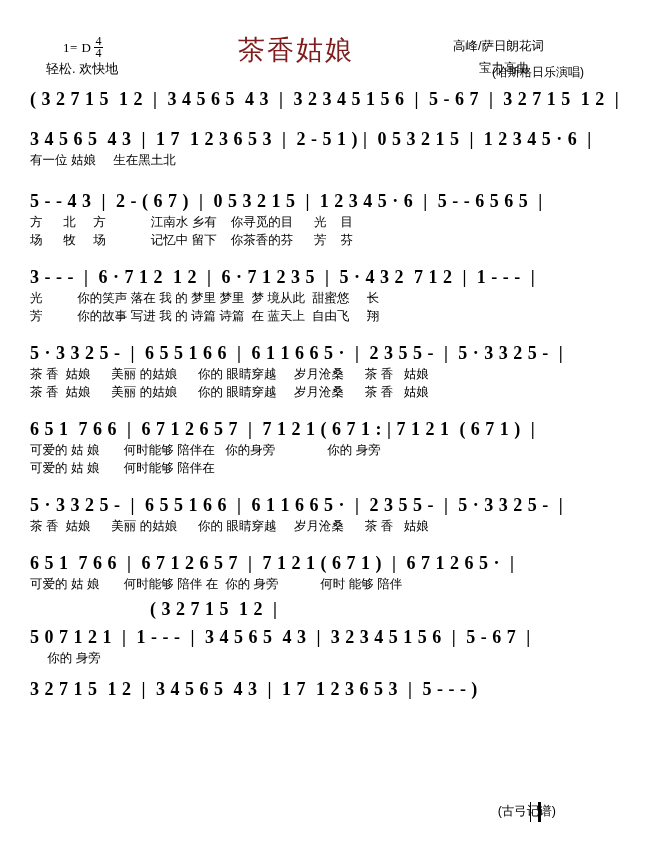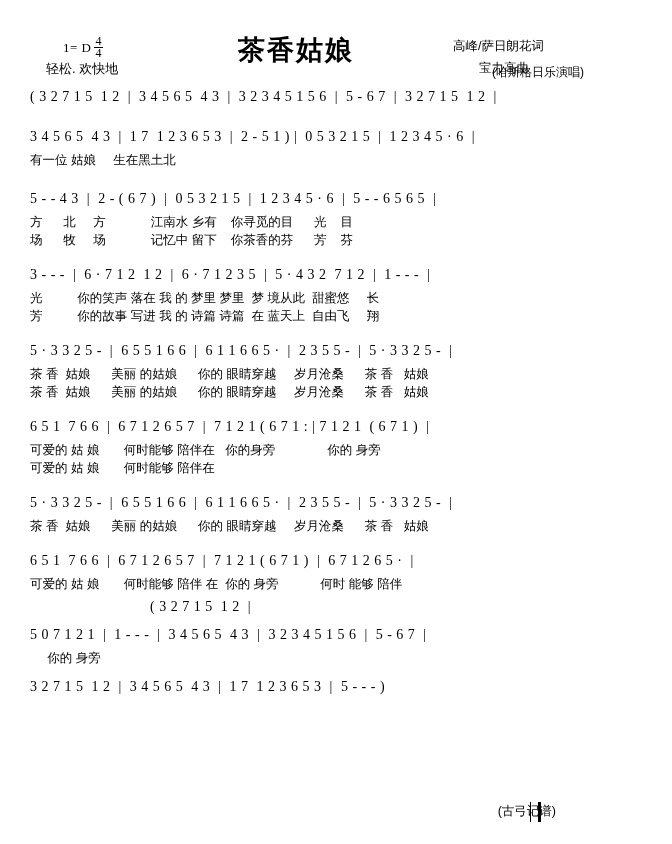--- a/index.html
+++ b/index.html
@@ -51,23 +51,23 @@
     left: 38px;
     top: 52px;
     font-size: 13px;
     font-family: "Liberation Sans", sans-serif;
   }
   .title {
     position: absolute;
     left: 0; right: 0;
     top: 24px;
     text-align: center;
-    color: #000000;
+    color: #7f1d1d;
     font-size: 27px;
-    font-weight: bold;
+    font-weight: normal;
     letter-spacing: 2px;
     font-family: "Liberation Sans", sans-serif;
   }
   .subtitle {
     position: absolute;
     left: 0; right: 0;
     top: 56px;
     text-align: right;
     font-size: 12px;
     font-family: "Liberation Sans", sans-serif;
@@ -91,26 +91,27 @@
   
   .body {
     position: relative;
     padding: 0 22px;
   }
   .system {
     position: relative;
     margin-bottom: 2px;
   }
   .staff-line {
-    font-size: 14px;
+    font-size: 18px;
     letter-spacing: 0.5px;
     white-space: pre;
     font-family: "Liberation Serif", serif;
     line-height: 1.5;
     height: 26px;
+    font-weight: bold;
   }
   .lyric-line {
     font-size: 12.5px;
     white-space: pre;
     font-family: "Liberation Sans", sans-serif;
     line-height: 1.35;
     height: 18px;
     letter-spacing: 0px;
   }
   .spacer-sm { height: 6px; }

